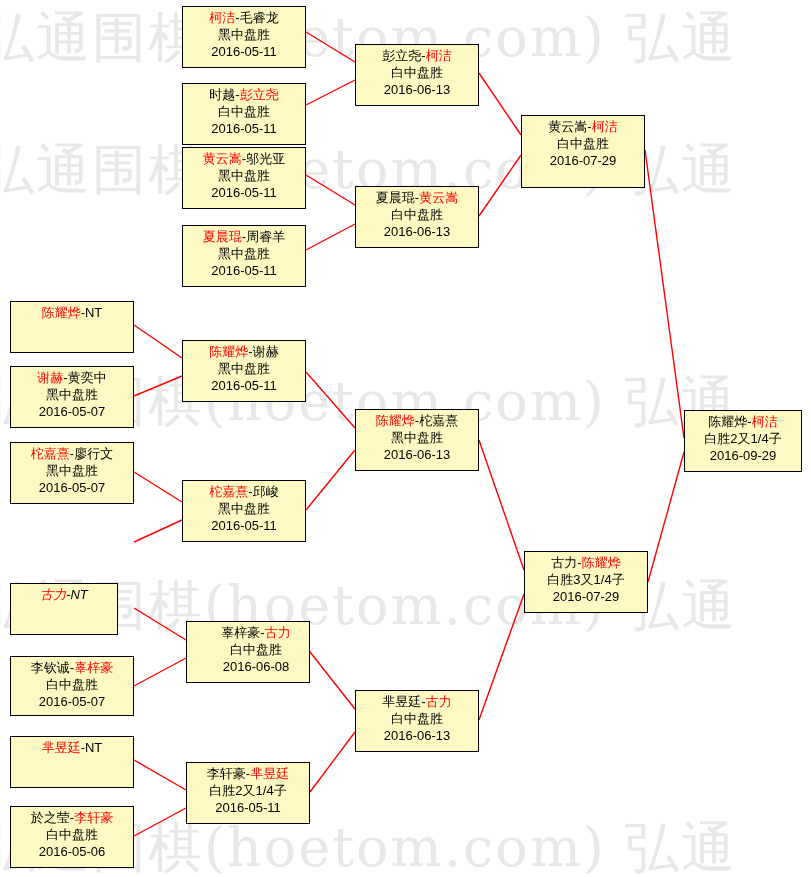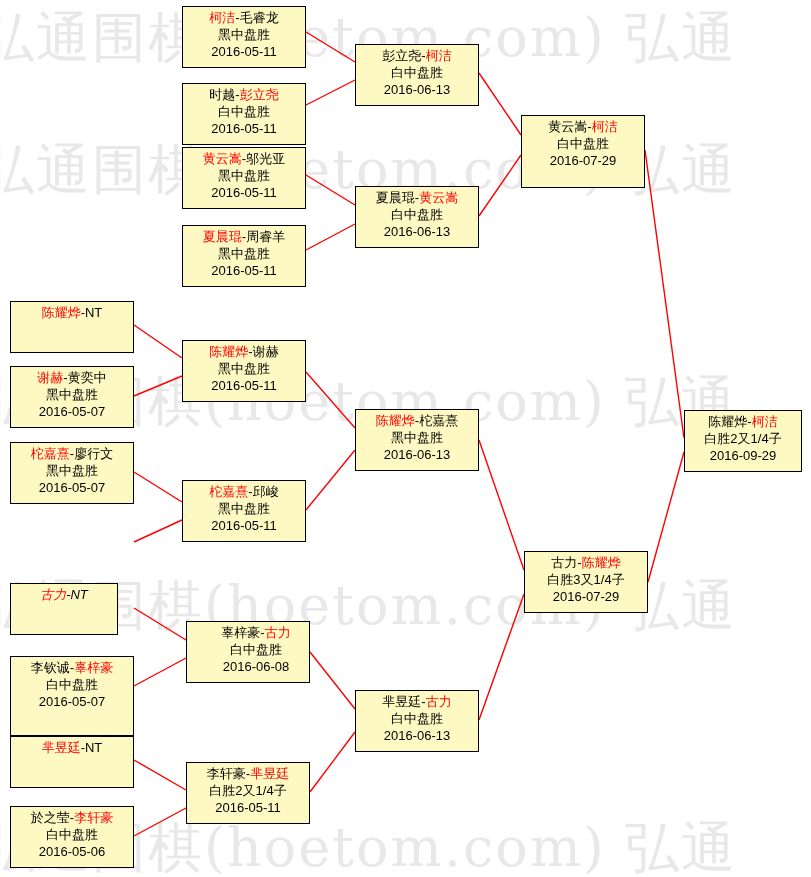--- a/index.html
+++ b/index.html
@@ -148,21 +148,21 @@
         <span class="ln"><span class="blk">2016-05-07</span></span>
       </div>
       <div class="node" style="left: 10px; top: 442px; width: 124px; height: 62px;">
         <span class="ln"><span class="red">柁嘉熹</span><span class="blk">-廖行文</span></span>
         <span class="ln"><span class="blk">黑中盘胜</span></span>
         <span class="ln"><span class="blk">2016-05-07</span></span>
       </div>
       <div class="node" style="left: 10px; top: 583px; width: 108px; height: 52px; font-style: italic;">
         <span class="ln"><span class="red">古力</span><span class="blk">-NT</span></span>
       </div>
-      <div class="node" style="left: 10px; top: 656px; width: 124px; height: 80px;">
+      <div class="node" style="left: 10px; top: 656px; width: 124px; height: 60px;">
         <span class="ln"><span class="blk">李钦诚-</span><span class="red">辜梓豪</span></span>
         <span class="ln"><span class="blk">白中盘胜</span></span>
         <span class="ln"><span class="blk">2016-05-07</span></span>
       </div>
       <div class="node" style="left: 10px; top: 736px; width: 124px; height: 52px;">
         <span class="ln"><span class="red">芈昱廷</span><span class="blk">-NT</span></span>
       </div>
       <div class="node" style="left: 10px; top: 806px; width: 124px; height: 62px; text-align: center;">
         <span class="ln"><span class="blk">於之莹-</span><span class="red">李轩豪</span></span>
         <span class="ln"><span class="blk">白中盘胜</span></span>

